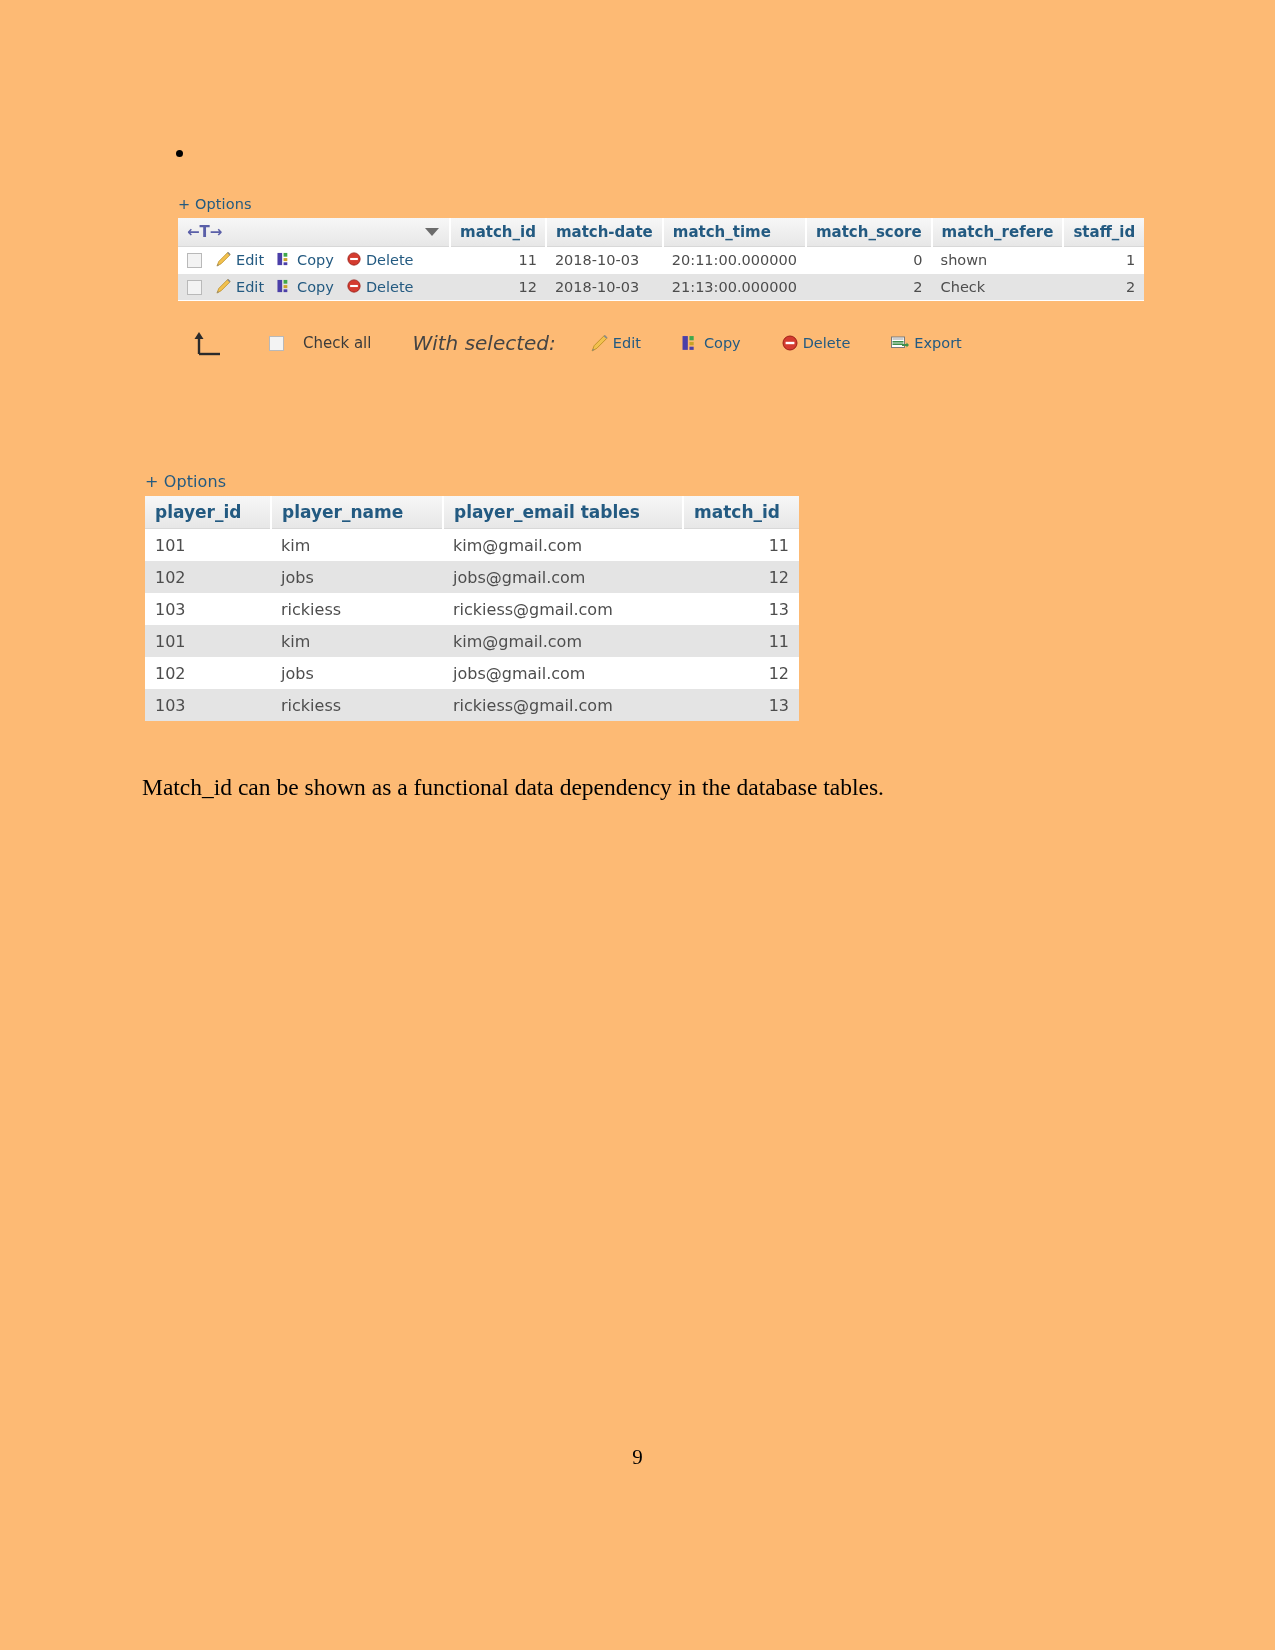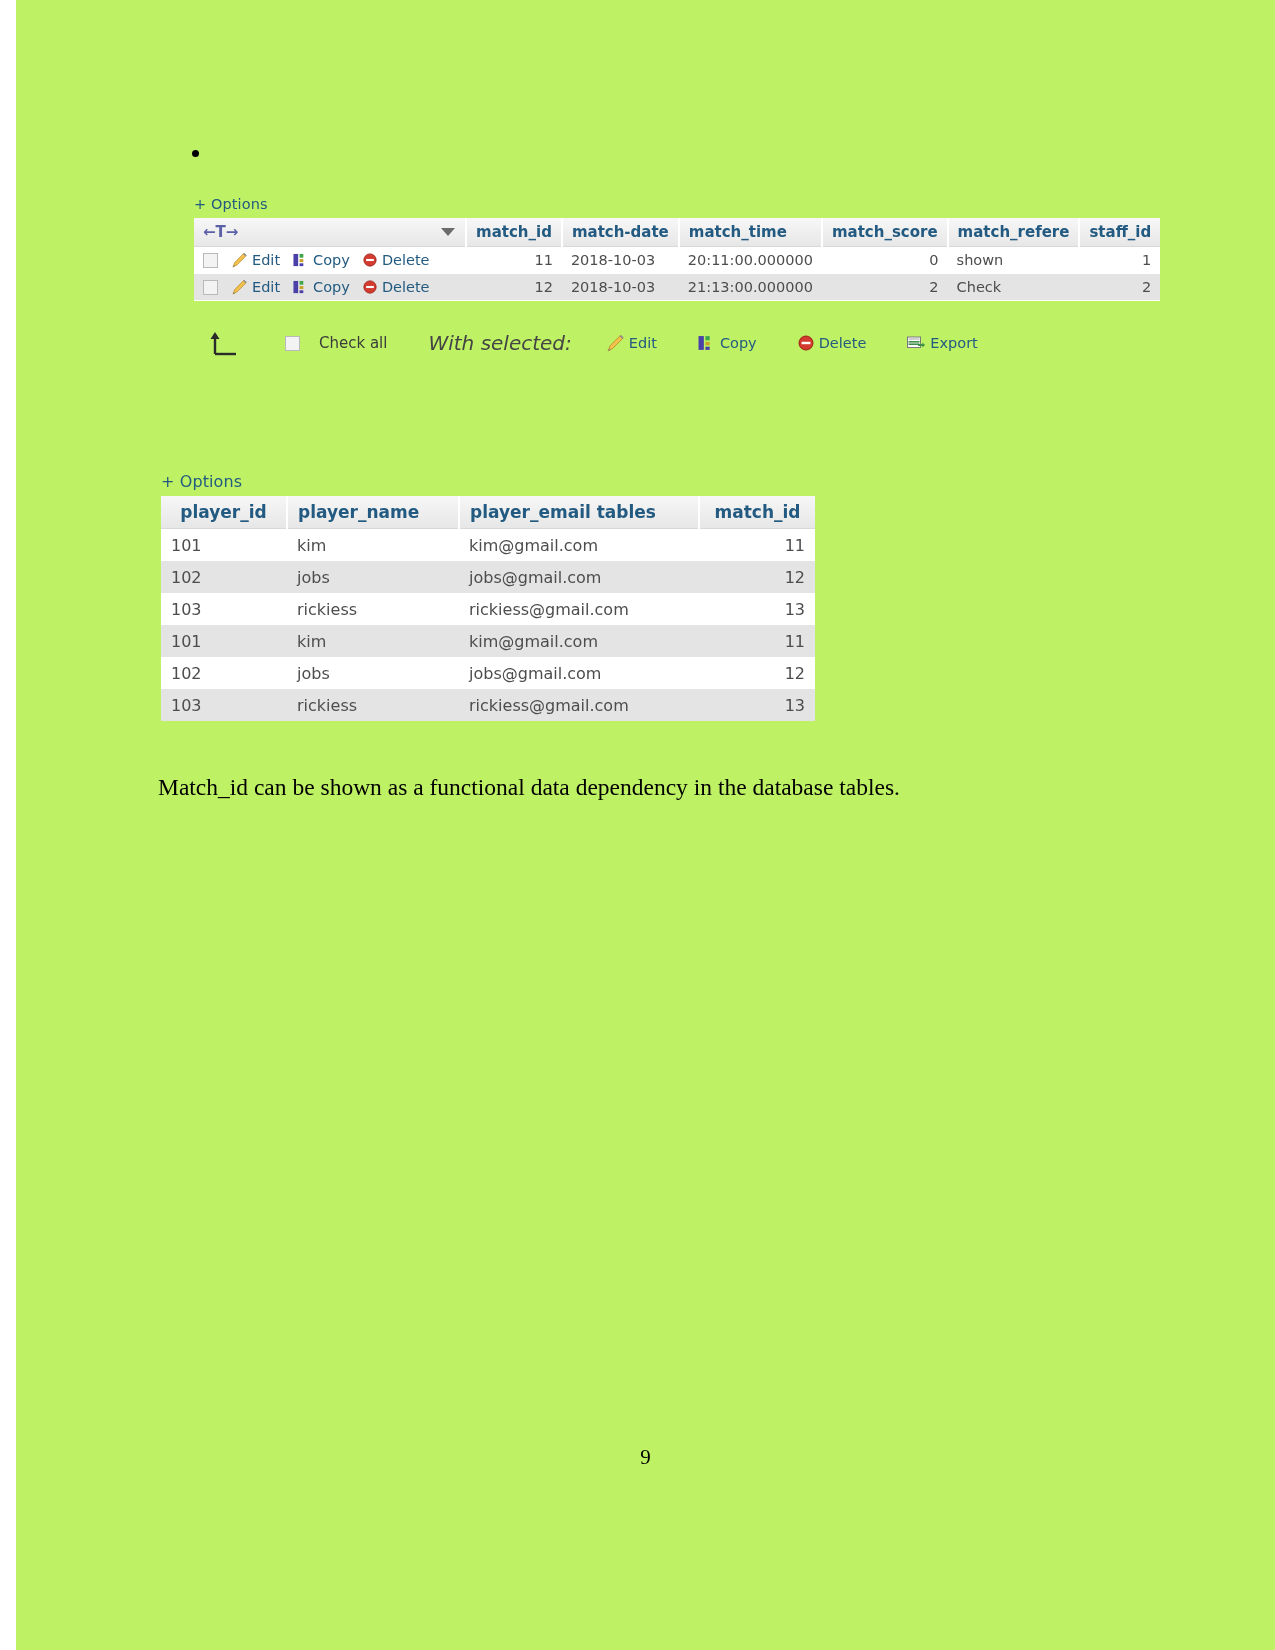--- a/index.html
+++ b/index.html
@@ -11,22 +11,21 @@
     width: 1275px;
     height: 1650px;
     position: relative;
     font-family: "Liberation Serif", serif;
     overflow: hidden;
   }
 
   .page {
     position: absolute;
     inset: 0;
-    background: #bef264;
-    margin-left: 16px;
+    background: #fdba74;
   }
 
   
   .bullet-row {
     position: absolute;
     left: 142px;
     top: 140px;
     width: 900px;
     height: 26px;
   }
@@ -116,21 +115,20 @@
     border: 1px solid #b9b9b9;
     background: #f3f3f3;
     margin-right: 14px;
     vertical-align: middle;
   }
   .act {
     color: #235a81;
     font-size: 14.5px;
     margin-right: 13px;
     display: inline-flex;
-    align-items: center;
     gap: 5px;
     white-space: nowrap;
   }
   .ico { display: inline-block; line-height: 0; }
 
   
   #table1-bar {
     left: 190px;
     top: 330px;
     display: flex;
@@ -166,21 +164,21 @@
   }
   #table2 td {
     font-size: 16px;
     padding: 6.5px 10px;
     border-bottom: none;
   }
   #table2 .c-pid   { width: 105px; text-align: left; }
   #table2 .c-name  { width: 150px; }
   #table2 .c-email { width: 218px; }
   #table2 .c-mid   { width: 95px; text-align: right; }
-  #table2 th.c-pid, #table2 th.c-mid { text-align: center; }
+  #table2 th.c-pid, #table2 th.c-mid { text-align: left; }
 
   
   .para {
     position: absolute;
     font-family: "Liberation Serif", serif;
     font-size: 23.5px;
     line-height: 1.28;
     color: #000;
   }
   #para1 { left: 142px; top: 388px; width: 830px; }

